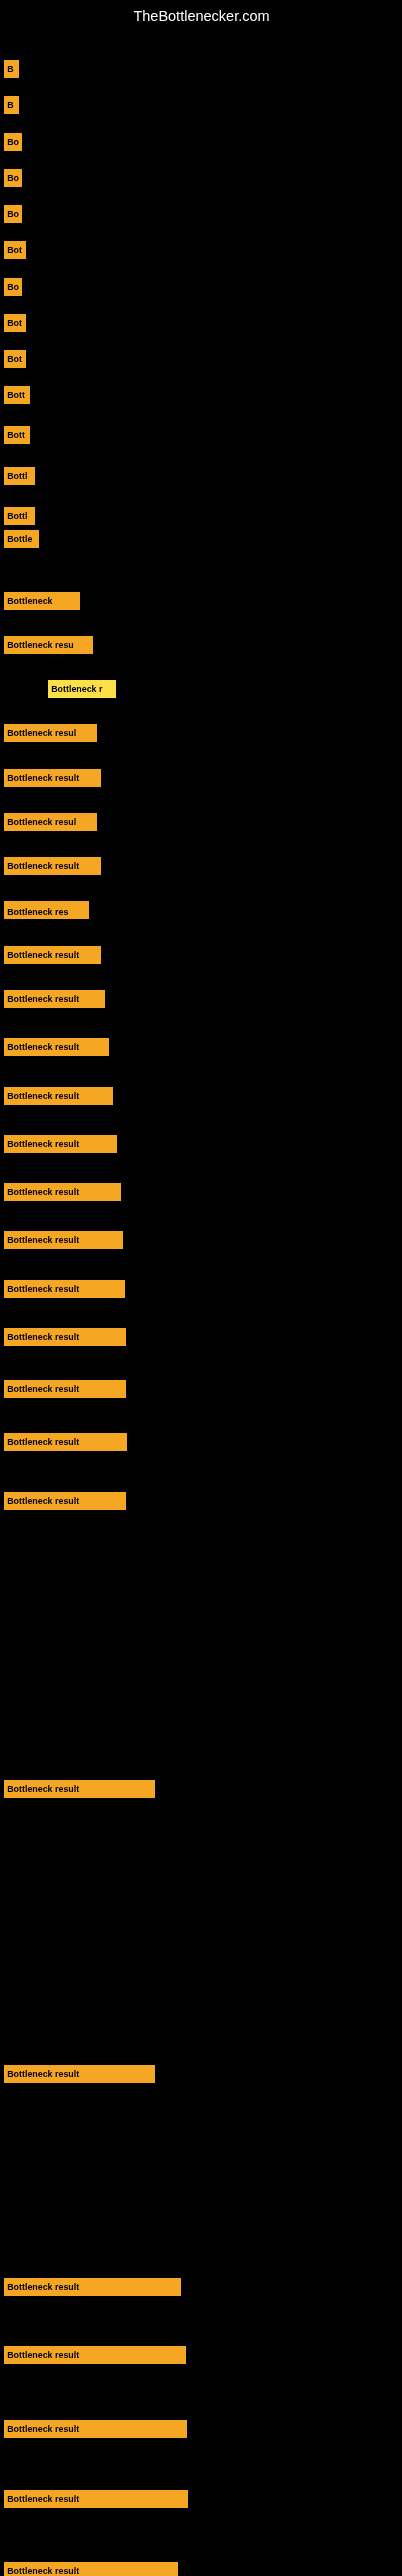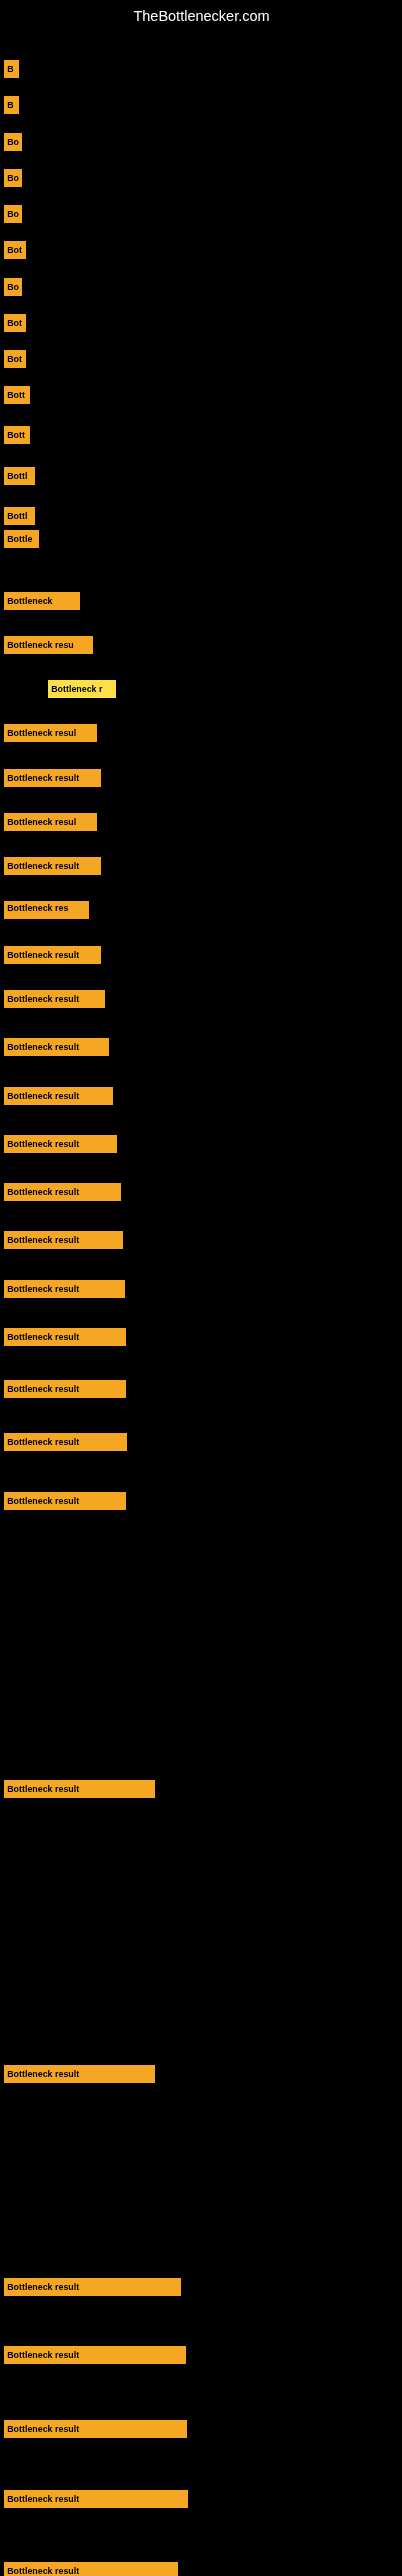--- a/index.html
+++ b/index.html
@@ -133,21 +133,21 @@
       <div style="background-color: rgb(245, 166, 35); width: 93px; min-height: 17.7px; display: flex; align-items: center; padding: 1.6px 3.2px; overflow: hidden; white-space: nowrap;">
         <span style="color: rgb(0, 0, 0); font-weight: bold; font-size: 8.9px;">Bottleneck resul</span>
       </div>
     </div>
     <div style="position: absolute; top: 829px; left: 4px;">
       <div style="background-color: rgb(245, 166, 35); width: 97px; min-height: 17.7px; display: flex; align-items: center; padding: 1.6px 3.2px; overflow: hidden; white-space: nowrap;">
         <span style="color: rgb(0, 0, 0); font-weight: bold; font-size: 8.9px;">Bottleneck result</span>
       </div>
     </div>
     <div style="position: absolute; top: 873px; left: 4px;">
-      <div style="background-color: rgb(245, 166, 35); width: 85px; min-height: 17.7px; display: flex; align-items: flex-start; padding: 1.6px 3.2px; overflow: hidden; white-space: nowrap;">
+      <div style="background-color: rgb(245, 166, 35); width: 85px; min-height: 17.7px; display: flex; align-items: flex-end; padding: 1.6px 3.2px; overflow: hidden; white-space: nowrap;">
         <span style="color: rgb(0, 0, 0); font-weight: bold; font-size: 8.9px;">Bottleneck res</span>
       </div>
     </div>
     <div style="position: absolute; top: 918px; left: 4px;">
       <div style="background-color: rgb(245, 166, 35); width: 97px; min-height: 17.7px; display: flex; align-items: center; padding: 1.6px 3.2px; overflow: hidden; white-space: nowrap;">
         <span style="color: rgb(0, 0, 0); font-weight: bold; font-size: 8.9px;">Bottleneck result</span>
       </div>
     </div>
     <div style="position: absolute; top: 962px; left: 4px;">
       <div style="background-color: rgb(245, 166, 35); width: 101px; min-height: 17.7px; display: flex; align-items: center; padding: 1.6px 3.2px; overflow: hidden; white-space: nowrap;">

